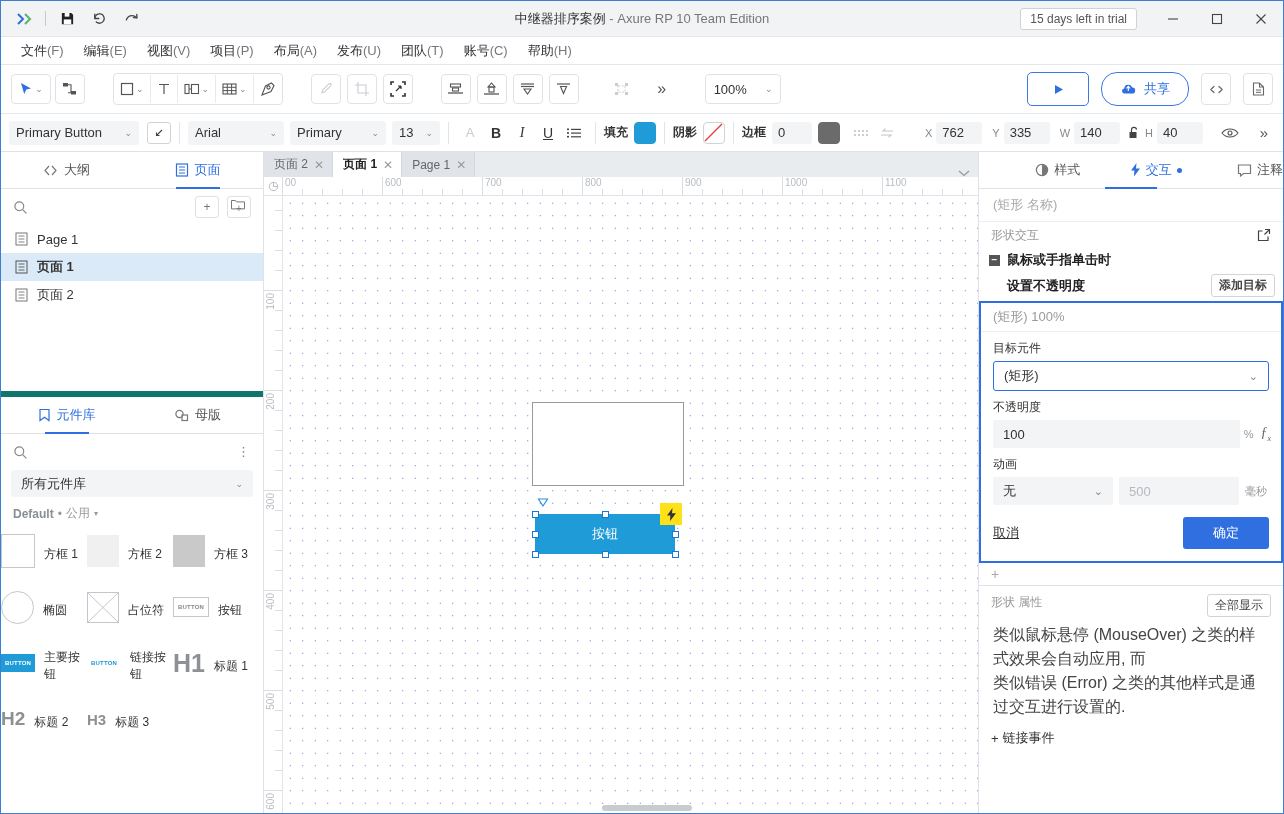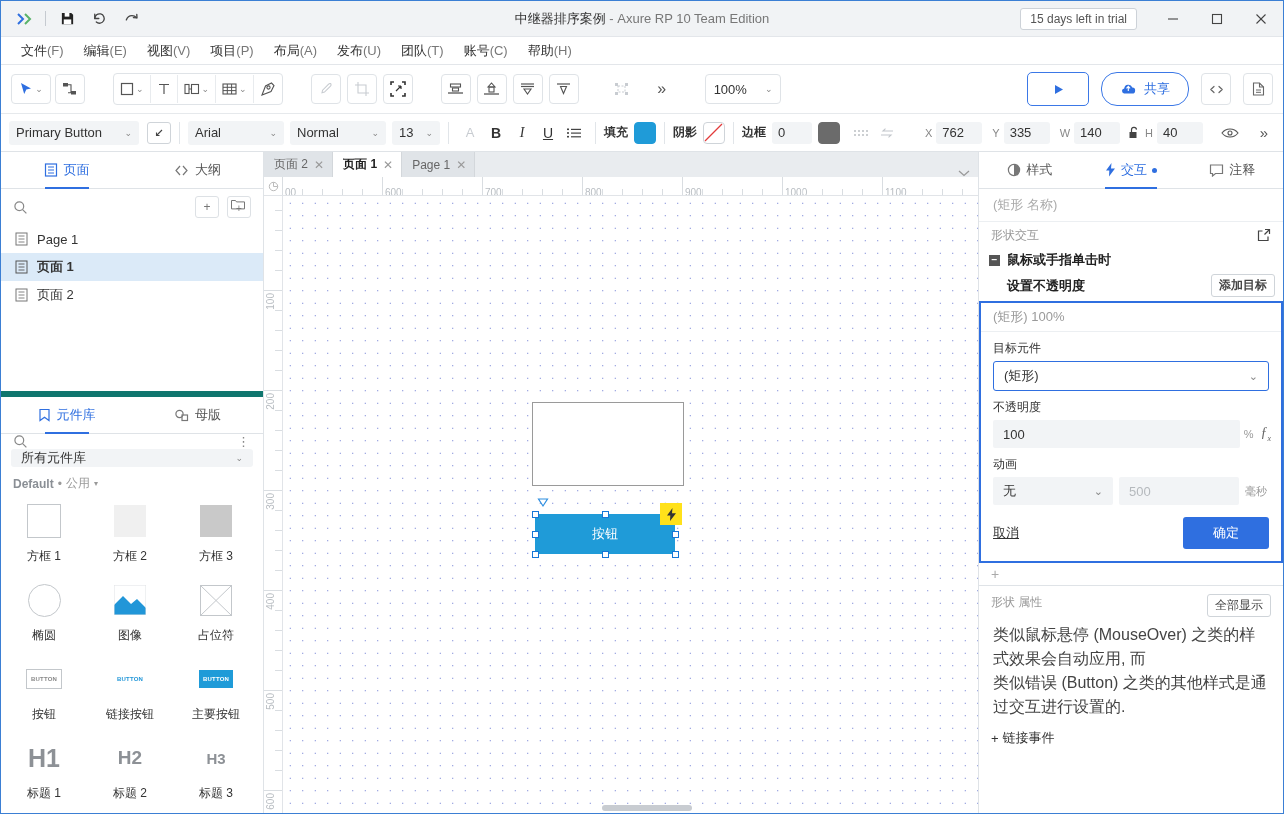--- a/index.html
+++ b/index.html
@@ -67,54 +67,54 @@
   .mini{width:22px;height:20px;display:flex;align-items:center;justify-content:center;color:#777;border:1px solid #dde1e5;border-radius:3px;font-size:12px;}
   .pagelist{flex:1 1 auto;overflow:hidden;}
   .pgitem{height:28px;display:flex;align-items:center;gap:9px;padding-left:14px;font-size:13px;color:#333;}
   .pgitem.sel{background:#dbeaf8;font-weight:bold;}
   .libpanel{flex:0 0 auto;border-top:6px solid #0f766e;display:flex;flex-direction:column;height:416px;}
   .libsearch{height:36px;display:flex;align-items:center;padding:0 12px;gap:8px;}
   .libsel{margin:0 10px;height:27px;background:#f2f4f6;border-radius:3px;display:flex;align-items:center;justify-content:space-between;padding:0 10px;font-size:13px;color:#333;}
   .libgroup{font-size:12px;color:#999;padding:8px 0 4px 12px;display:flex;align-items:center;gap:4px;}
   .libgroup b{color:#8a8f95;}
   .widgets{display:flex;flex-wrap:wrap;padding:4px 0 0 0;}
-  .w{width:86px;display:flex;flex-direction:column;align-items:center;margin-bottom:14px;}
+  .w{width:86px;display:flex;flex-direction:row;align-items:center;margin-bottom:14px;gap:9px;}
   .wicon{height:42px;display:flex;align-items:center;justify-content:center;}
   .wlabel{font-size:12px;color:#333;margin-top:6px;}
 
   
   .canvaswrap{flex:1 1 auto;display:flex;flex-direction:column;min-width:0;background:#fff;}
   .canvastabs{height:25px;background:#e9ecef;display:flex;align-items:flex-end;flex:0 0 auto;position:relative;}
   .ctab{height:25px;display:flex;align-items:center;gap:6px;padding:0 8px 0 10px;font-size:12px;color:#666;background:#e0e4e8;border-right:1px solid #d3d7db;}
   .ctab.active{background:#fff;color:#222;font-weight:bold;}
   .ctab .x{color:#999;font-size:12px;}
   .ctab-right{margin-left:auto;padding-right:8px;display:flex;align-items:center;color:#777;}
   .rulerrow{flex:1 1 auto;display:flex;min-height:0;position:relative;}
   .hruler{position:absolute;top:0;left:0;right:0;height:18px;background:#fff;border-bottom:1px solid #e1e4e8;z-index:3;overflow:hidden;}
   .vruler{position:absolute;top:0;left:0;bottom:0;width:18px;background:#fff;border-right:1px solid #e1e4e8;z-index:2;overflow:hidden;}
   .corner{position:absolute;top:0;left:0;width:18px;height:18px;background:#fff;z-index:4;display:flex;align-items:center;justify-content:center;}
-  .hmark{position:absolute;top:10px;font-size:10px;color:#b8bdc2;padding-left:2px;}
+  .hmark{position:absolute;top:0;font-size:10px;color:#b8bdc2;padding-left:2px;}
   .hline{position:absolute;top:0;width:1px;background:#d9dde1;}
   .vmark{position:absolute;left:1px;font-size:10px;color:#b8bdc2;writing-mode:vertical-rl;transform:rotate(180deg);}
   .vline{position:absolute;left:0;height:1px;background:#d9dde1;}
   .canvas{position:absolute;top:18px;left:18px;right:0;bottom:0;overflow:hidden;
     background-image:radial-gradient(#5566cc 0.8px, transparent 0.9px);
     background-size:12.5px 12.5px;background-position:2px 2px;background-color:#fff;}
   .shape-rect{position:absolute;border:1px solid #9a9a9a;background:#fff;box-sizing:border-box;}
   .shape-btn{position:absolute;background:#1f9bd8;box-sizing:border-box;display:flex;align-items:center;justify-content:center;color:#fff;font-size:13px;}
   .handle{position:absolute;width:7px;height:7px;background:#fff;border:1px solid #1677d6;box-sizing:border-box;z-index:6;}
   .boltbadge{position:absolute;width:22px;height:22px;background:#ffe11a;display:flex;align-items:center;justify-content:center;z-index:7;}
   .rotmark{position:absolute;z-index:6;color:#2f8fe0;font-size:11px;}
   .hscroll{position:absolute;bottom:0;left:18px;right:0;height:10px;z-index:5;}
   .hscroll .thumb{position:absolute;height:6px;background:#c8ccd1;border-radius:3px;top:2px;}
 
   
   .rightpanel{width:304px;flex:0 0 304px;border-left:1px solid #dfe3e7;background:#fff;display:flex;flex-direction:column;min-height:0;}
   .rtabs{height:36px;display:flex;align-items:stretch;border-bottom:1px solid #dfe3e7;flex:0 0 auto;}
-  .rtab{flex:1;display:flex;align-items:center;justify-content:center;gap:5px;font-size:13px;color:#555;position:relative;}
+  .rtab{flex:1;display:flex;align-items:center;justify-content:flex-end;gap:5px;font-size:13px;color:#555;position:relative;}
   .rtab.active{color:#2f6fe0;}
   .rtab.active:after{content:"";position:absolute;bottom:-1px;left:50%;transform:translateX(-50%);width:52px;height:2px;background:#2f6fe0;}
   .dot{width:5px;height:5px;border-radius:50%;background:#2f6fe0;display:inline-block;}
   .namefield{height:32px;display:flex;align-items:center;padding:0 14px;color:#aaa;font-size:13px;border-bottom:1px solid #eceff2;flex:0 0 auto;}
   .secthead{height:26px;display:flex;align-items:center;padding:0 12px;font-size:12px;color:#999;justify-content:space-between;flex:0 0 auto;}
   .evtrow{display:flex;align-items:center;gap:7px;padding:3px 8px 3px 10px;font-size:13px;color:#222;font-weight:bold;}
   .minusbox{width:11px;height:11px;background:#555;color:#fff;display:flex;align-items:center;justify-content:center;font-size:10px;line-height:1;}
   .actrow{display:flex;align-items:center;justify-content:space-between;padding:2px 8px 4px 28px;font-size:13px;font-weight:bold;color:#222;}
   .smallbtn{border:1px solid #cfd4d9;background:#fff;border-radius:3px;font-size:12px;color:#444;padding:2px 7px;}
   .editor{border:2px solid #2f6fe0;margin:0;flex:0 0 auto;}
@@ -370,21 +370,21 @@
           <path d="M9 3 L3.5 8.5 M3.5 5.5v3h3" stroke="#444" stroke-width="1.1" fill="none"></path>
         </svg>
     </div>
     <div class="sb-sep"></div>
     <div class="selbox" style="width:96px">
       <span>Arial</span>
         <span class="caret">⌄</span>
     </div>
     <div style="width:6px"></div>
     <div class="selbox" style="width:96px">
-      <span>Normal</span>
+      <span>Primary</span>
         <span class="caret">⌄</span>
     </div>
     <div style="width:6px"></div>
     <div class="selbox" style="width:48px">
       <span>13</span>
         <span class="caret">⌄</span>
     </div>
     <div class="sb-sep"></div>
     <div class="fmt dis" style="font-size:13px;">A</div>
     <div class="fmt" style="font-weight:bold;font-size:14px;">B</div>
@@ -450,34 +450,34 @@
           </svg>
       </div>
       <div class="fmt" style="margin-left:8px;font-size:15px;color:#555;">»</div>
     </div>
   </div>
 
   <div class="mainrow">
 
     <div class="leftpanel">
       <div class="paneltabs">
+        <div class="ptab">
+          <svg width="15" height="13" viewBox="0 0 15 13">
+              <path d="M6 2 L2 6.5 L6 11 M9 2 L13 6.5 L9 11" stroke="#777" stroke-width="1.2" fill="none"></path>
+            </svg>
+          <span>大纲</span>
+        </div>
         <div class="ptab active">
           <svg width="14" height="14" viewBox="0 0 14 14">
               <rect x="1.5" y="1" width="11" height="12" fill="none" stroke="#2f6fe0" stroke-width="1.2"></rect>
               <line x1="4" y1="4" x2="10" y2="4" stroke="#2f6fe0" stroke-width="1"></line>
               <line x1="4" y1="7" x2="10" y2="7" stroke="#2f6fe0" stroke-width="1"></line>
               <line x1="4" y1="10" x2="10" y2="10" stroke="#2f6fe0" stroke-width="1"></line>
             </svg>
           <span>页面</span>
-        </div>
-        <div class="ptab">
-          <svg width="15" height="13" viewBox="0 0 15 13">
-              <path d="M6 2 L2 6.5 L6 11 M9 2 L13 6.5 L9 11" stroke="#777" stroke-width="1.2" fill="none"></path>
-            </svg>
-          <span>大纲</span>
         </div>
       </div>
       <div class="srchrow">
         <div>
           <svg width="15" height="15" viewBox="0 0 15 15">
               <circle cx="6.3" cy="6.3" r="4.4" fill="none" stroke="#888" stroke-width="1.2"></circle>
               <line x1="9.6" y1="9.6" x2="13.4" y2="13.4" stroke="#888" stroke-width="1.2"></line>
             </svg>
         </div>
         <input class="sp" style="border: none; outline: none; background: transparent; font-size: 13px; width: 120px;" placeholder="">
@@ -577,56 +577,45 @@
             <div class="wlabel">方框 3</div>
           </div>
           <div class="w">
             <div class="wicon">
                 <div style="width:31px;height:31px;border:1px solid #c3c7cb;border-radius:50%;"></div>
               </div>
             <div class="wlabel">椭圆</div>
           </div>
           <div class="w">
             <div class="wicon">
-              <svg width="32" height="30" viewBox="0 0 32 30">
-                  <rect width="32" height="30" fill="#fff"></rect>
-                  <path d="M0 20 L9 11 L17 19 L23 14 L32 23 V30 H0 Z" fill="#2196d8"></path>
-                  <circle cx="23" cy="7" r="2.6" fill="#fff"></circle>
-                  <rect x="0" y="0" width="32" height="30" fill="none" stroke="#dfe2e5"></rect>
-                </svg>
-            </div>
-            <div class="wlabel">图像</div>
-          </div>
-          <div class="w">
-            <div class="wicon">
               <svg width="32" height="31" viewBox="0 0 32 31">
                   <rect x=".5" y=".5" width="31" height="30" fill="none" stroke="#c3c7cb"></rect>
                   <line x1="0" y1="0" x2="32" y2="31" stroke="#c3c7cb"></line>
                   <line x1="32" y1="0" x2="0" y2="31" stroke="#c3c7cb"></line>
                 </svg>
             </div>
             <div class="wlabel">占位符</div>
           </div>
           <div class="w">
             <div class="wicon">
               <div style="width:34px;height:18px;border:1px solid #c3c7cb;display:flex;align-items:center;justify-content:center;font-size:6px;color:#888;font-weight:bold;letter-spacing:.2px;">BUTTON</div>
             </div>
             <div class="wlabel">按钮</div>
           </div>
           <div class="w">
             <div class="wicon">
+              <div style="width:34px;height:18px;background:#1f9bd8;display:flex;align-items:center;justify-content:center;font-size:6px;color:#fff;font-weight:bold;letter-spacing:.2px;">BUTTON</div>
+            </div>
+            <div class="wlabel">主要按钮</div>
+          </div>
+          <div class="w">
+            <div class="wicon">
               <div style="width:34px;height:18px;display:flex;align-items:center;justify-content:center;font-size:6px;color:#2196d8;font-weight:bold;letter-spacing:.2px;">BUTTON</div>
             </div>
             <div class="wlabel">链接按钮</div>
-          </div>
-          <div class="w">
-            <div class="wicon">
-              <div style="width:34px;height:18px;background:#1f9bd8;display:flex;align-items:center;justify-content:center;font-size:6px;color:#fff;font-weight:bold;letter-spacing:.2px;">BUTTON</div>
-            </div>
-            <div class="wlabel">主要按钮</div>
           </div>
           <div class="w">
             <div class="wicon">
                 <span style="font-size:25px;font-weight:bold;color:#8d9196;">H1</span>
               </div>
             <div class="wlabel">标题 1</div>
           </div>
           <div class="w">
             <div class="wicon">
                 <span style="font-size:19px;font-weight:bold;color:#8d9196;">H2</span>
@@ -870,21 +859,21 @@
         <span>+</span>
       </div>
       <div class="divider"></div>
 
       <div class="proprow">
         <span class="proplbl">形状 属性</span>
         <span class="smallbtn">全部显示</span>
       </div>
       <div class="helptext">
         <div>类似鼠标悬停 (MouseOver) 之类的样式效果会自动应用, 而</div>
-        <div>类似错误 (Button) 之类的其他样式是通过交互进行设置的.</div>
+        <div>类似错误 (Error) 之类的其他样式是通过交互进行设置的.</div>
       </div>
       <div class="linkevt">
         <span>+</span>
         <span>链接事件</span>
       </div>
     </div>
 
   </div>
 </div>
 

